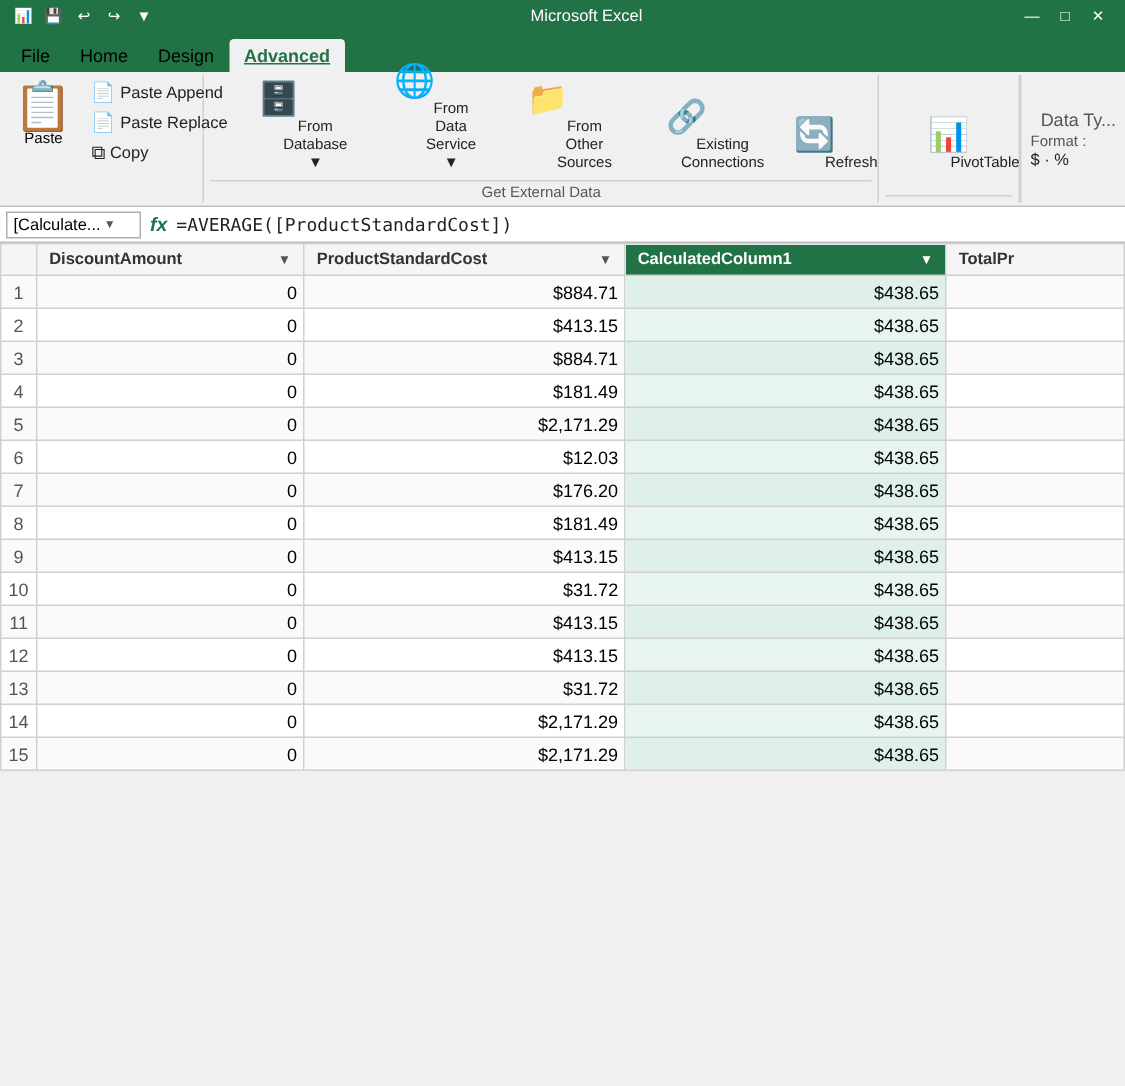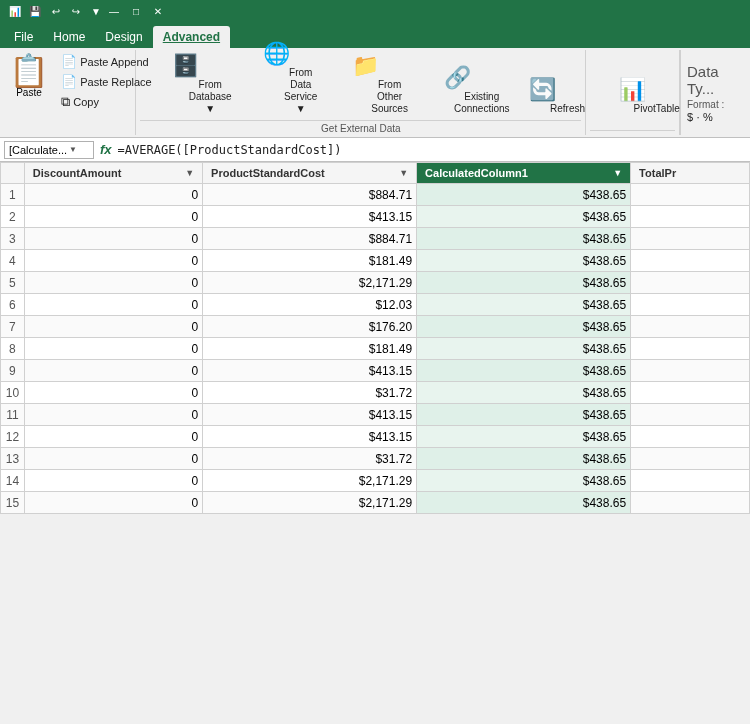--- a/index.html
+++ b/index.html
@@ -25,21 +25,21 @@
     .ribbon-tabs {
       background: #217346;
       display: flex;
       align-items: flex-end;
       padding: 0 0 0 4px;
       height: 26px;
     }
     .ribbon-tab {
       padding: 4px 10px;
       font-size: 12px;
-      color: #ffffff;
+      color: #000000;
       cursor: pointer;
       border-radius: 3px 3px 0 0;
       height: 22px;
       display: flex;
       align-items: center;
     }
     .ribbon-tab.active {
       background: #f0f0f0;
       color: #217346;
       font-weight: bold;
@@ -243,20 +243,21 @@
 <body>
 
 <div class="title-bar">
   <div class="title-bar-icons">
     <div class="title-bar-icon">📊</div>
     <div class="title-bar-icon">💾</div>
     <div class="title-bar-icon">↩</div>
     <div class="title-bar-icon">↪</div>
     <div class="title-bar-icon">▼</div>
   </div>
+  <div class="title-bar-title">Microsoft Excel</div>
   <div class="title-bar-controls">
     <button class="title-bar-btn">—</button>
     <button class="title-bar-btn">□</button>
     <button class="title-bar-btn">✕</button>
   </div>
 </div>
 
 <div class="ribbon-tabs">
   <div class="ribbon-tab">File</div>
   <div class="ribbon-tab">Home</div>
@@ -326,21 +327,21 @@
     <div class="ribbon-group-content">
       <div class="ribbon-btn-large">
         <div class="btn-icon" style="font-size:22px;">📊</div>
         <div class="btn-label">PivotTable</div>
       </div>
     </div>
     <div class="ribbon-group-label"> </div>
   </div>
 
   <div class="data-type-panel">
-    <div style="font-size:15px; color:#555;">Data Ty...</div>
+    <div style="font-size:12px; color:#555;text-align:right;">Data Ty...</div>
     <div style="font-size:10px; color:#555; margin-top:2px;">Format :</div>
     <div style="font-size:11px; color:#222; margin-top:1px;">$ · %</div>
   </div>
 </div>
 
 <div class="formula-bar">
   <div class="name-box">
     <span>[Calculate...</span>
     <span class="name-box-arrow">▼</span>
   </div>

